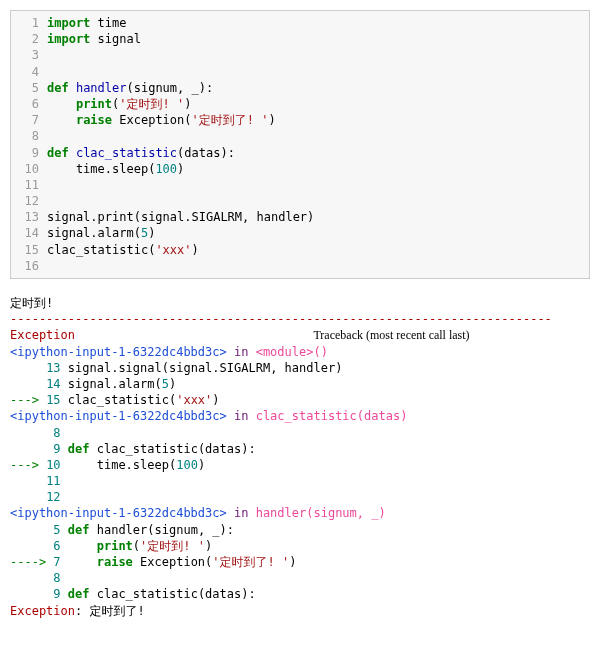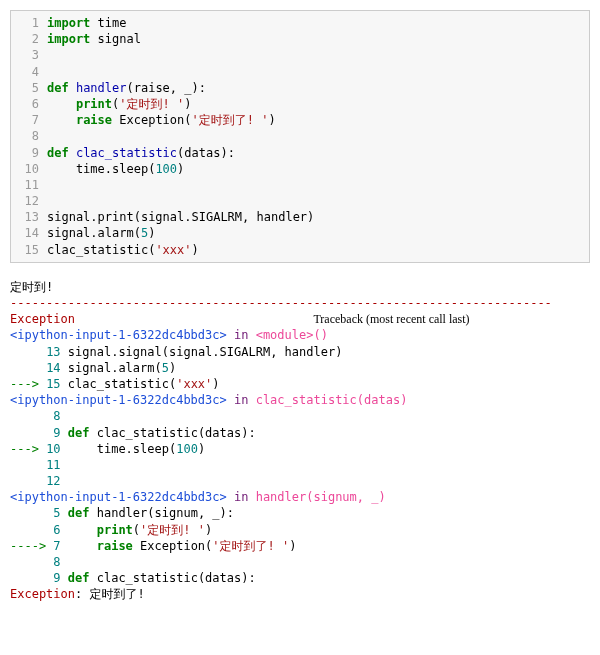--- a/index.html
+++ b/index.html
@@ -57,26 +57,27 @@
   .final-exc { color: #aa0000; }
 </style>
 </head>
 <body>
 
 <div class="code-area" id="code-area">
     <div class="code-line"><span class="gutter">1</span><span class="src"><span class="kw">import</span><span> time</span></span></div>
     <div class="code-line"><span class="gutter">2</span><span class="src"><span class="kw">import</span><span> signal</span></span></div>
     <div class="code-line"><span class="gutter">3</span><span class="src"></span></div>
     <div class="code-line"><span class="gutter">4</span><span class="src"></span></div>
-    <div class="code-line"><span class="gutter">5</span><span class="src"><span class="kw">def</span><span> </span><span class="fn">handler</span><span>(raise, _):</span></span></div>
+    <div class="code-line"><span class="gutter">5</span><span class="src"><span class="kw">def</span><span> </span><span class="fn">handler</span><span>(signum, _):</span></span></div>
     <div class="code-line"><span class="gutter">6</span><span class="src"><span>    </span><span class="kw">print</span><span>(</span><span class="str">'定时到! '</span><span>)</span></span></div>
     <div class="code-line"><span class="gutter">7</span><span class="src"><span>    </span><span class="kw">raise</span><span> Exception(</span><span class="str">'定时到了! '</span><span>)</span></span></div>
     <div class="code-line"><span class="gutter">8</span><span class="src"></span></div>
     <div class="code-line"><span class="gutter">9</span><span class="src"><span class="kw">def</span><span> </span><span class="fn">clac_statistic</span><span>(datas):</span></span></div>
     <div class="code-line"><span class="gutter">10</span><span class="src"><span>    time.sleep(</span><span class="num">100</span><span>)</span></span></div>
     <div class="code-line"><span class="gutter">11</span><span class="src"></span></div>
     <div class="code-line"><span class="gutter">12</span><span class="src"></span></div>
     <div class="code-line"><span class="gutter">13</span><span class="src"><span>signal.print(signal.SIGALRM, handler)</span></span></div>
     <div class="code-line"><span class="gutter">14</span><span class="src"><span>signal.alarm(</span><span class="num">5</span><span>)</span></span></div>
     <div class="code-line"><span class="gutter">15</span><span class="src"><span>clac_statistic(</span><span class="str">'xxx'</span><span>)</span></span></div>
+    <div class="code-line"><span class="gutter">16</span><span class="src"></span></div>
   </div>
 
 <div class="output" id="output-area"><div class="out-line"><span>定时到!</span></div><div class="out-line"><span></span></div><div class="out-line"><span class="dash-line">---------------------------------------------------------------------------</span></div><div class="out-line"><span class="exc-name">Exception</span><span>                                 </span><span class="tb-label">Traceback (most recent call last)</span></div><div class="out-line"><span class="tb-file">&lt;ipython-input-1-6322dc4bbd3c&gt;</span><span class="tb-in"> in </span><span class="tb-func">&lt;module&gt;</span><span class="tb-func">()</span></div><div class="out-line"><span class="tb-arrow">     </span><span class="tb-num">13</span><span class="tb-fn"> signal</span><span>.</span><span class="tb-fn">signal</span><span>(</span><span class="tb-fn">signal</span><span>.</span><span class="tb-fn">SIGALRM</span><span>, </span><span class="tb-fn">handler</span><span>)</span></div><div class="out-line"><span class="tb-arrow">     </span><span class="tb-num">14</span><span class="tb-fn"> signal</span><span>.</span><span class="tb-fn">alarm</span><span>(</span><span class="tb-num">5</span><span>)</span></div><div class="out-line"><span class="tb-arrow">---&gt; </span><span class="tb-num">15</span><span class="tb-fn"> clac_statistic</span><span>(</span><span class="tb-str">'xxx'</span><span>)</span></div><div class="out-line"><span></span></div><div class="out-line"><span class="tb-file">&lt;ipython-input-1-6322dc4bbd3c&gt;</span><span class="tb-in"> in </span><span class="tb-func">clac_statistic</span><span class="tb-func">(datas)</span></div><div class="out-line"><span class="tb-arrow">      </span><span class="tb-num">8</span><span></span></div><div class="out-line"><span class="tb-arrow">      </span><span class="tb-num">9</span><span class="tb-kw"> def</span><span class="tb-fn"> clac_statistic</span><span>(</span><span class="tb-fn">datas</span><span>):</span></div><div class="out-line"><span class="tb-arrow">---&gt; </span><span class="tb-num">10</span><span>     </span><span class="tb-fn">time</span><span>.</span><span class="tb-fn">sleep</span><span>(</span><span class="tb-num">100</span><span>)</span></div><div class="out-line"><span class="tb-arrow">     </span><span class="tb-num">11</span><span></span></div><div class="out-line"><span class="tb-arrow">     </span><span class="tb-num">12</span><span></span></div><div class="out-line"><span></span></div><div class="out-line"><span class="tb-file">&lt;ipython-input-1-6322dc4bbd3c&gt;</span><span class="tb-in"> in </span><span class="tb-func">handler</span><span class="tb-func">(signum, _)</span></div><div class="out-line"><span class="tb-arrow">      </span><span class="tb-num">5</span><span class="tb-kw"> def</span><span class="tb-fn"> handler</span><span>(</span><span class="tb-fn">signum</span><span>, </span><span class="tb-fn">_</span><span>):</span></div><div class="out-line"><span class="tb-arrow">      </span><span class="tb-num">6</span><span>     </span><span class="tb-kw">print</span><span>(</span><span class="tb-str">'定时到! '</span><span>)</span></div><div class="out-line"><span class="tb-arrow">----&gt; </span><span class="tb-num">7</span><span>     </span><span class="tb-kw">raise</span><span> Exception(</span><span class="tb-str">'定时到了! '</span><span>)</span></div><div class="out-line"><span class="tb-arrow">      </span><span class="tb-num">8</span><span></span></div><div class="out-line"><span class="tb-arrow">      </span><span class="tb-num">9</span><span class="tb-kw"> def</span><span class="tb-fn"> clac_statistic</span><span>(</span><span class="tb-fn">datas</span><span>):</span></div><div class="out-line"><span></span></div><div class="out-line"><span class="final-exc">Exception</span><span>: </span><span>定时到了!</span></div></div>
 
 </body></html>

